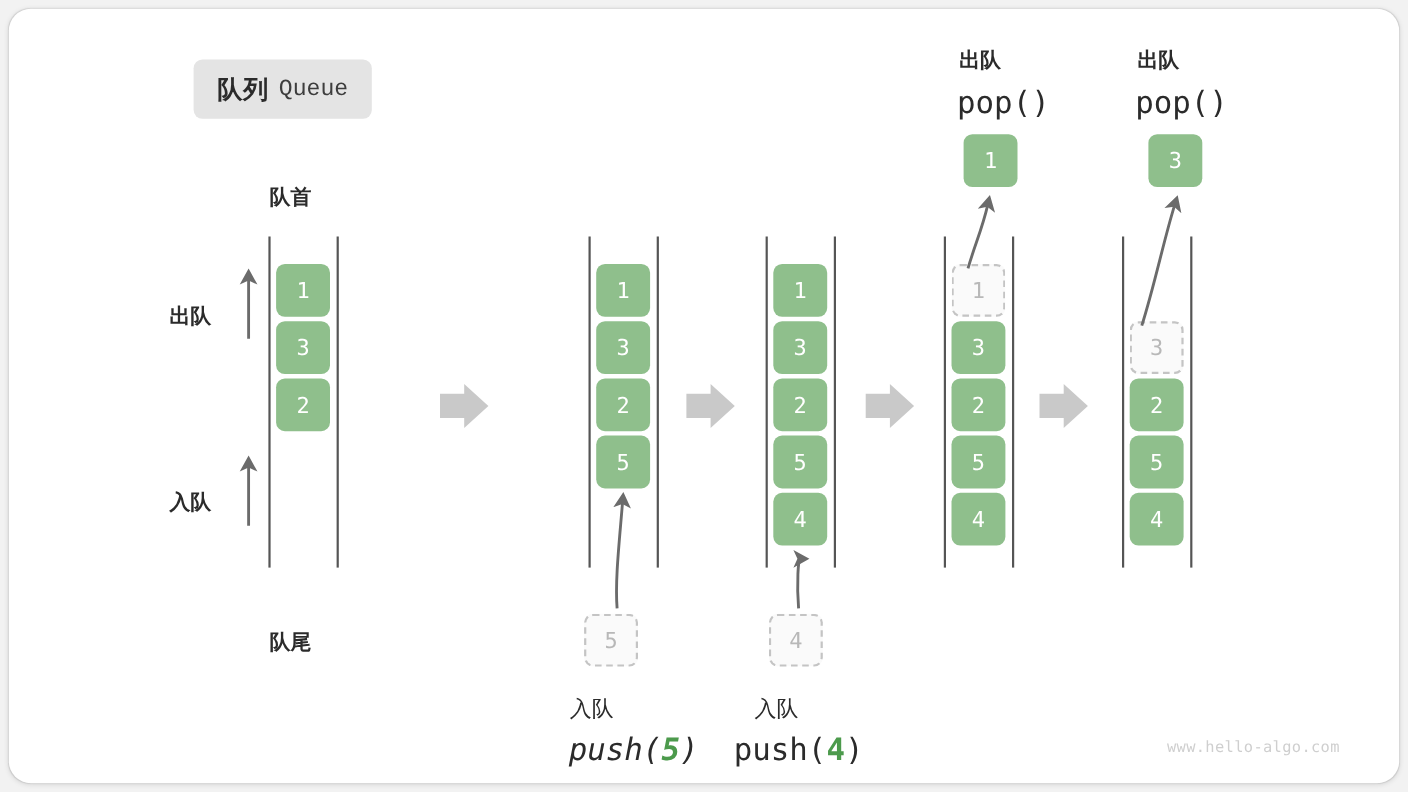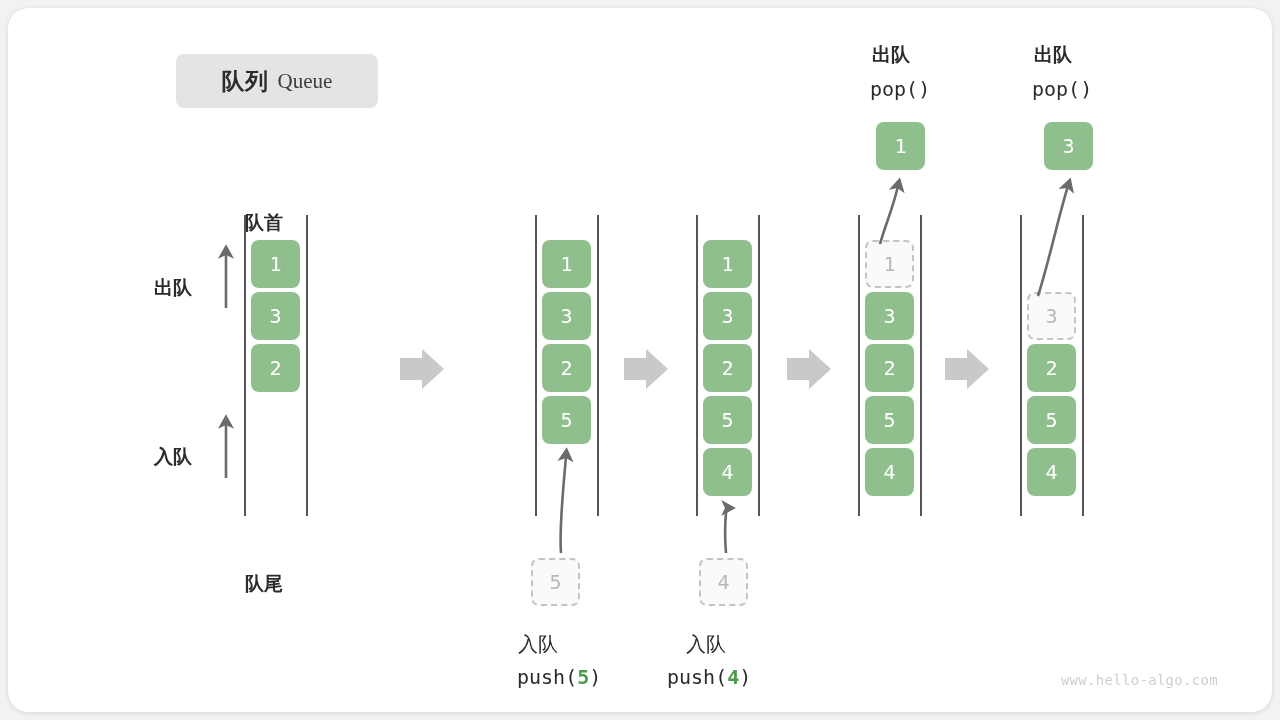--- a/index.html
+++ b/index.html
@@ -26,53 +26,53 @@
     background: #ffffff;
     border-radius: 20px;
     box-shadow: 0 1px 5px rgba(0,0,0,0.10), 0 0 1px rgba(0,0,0,0.10);
   }
 
   
   .title-badge {
     position: absolute;
     left: 168px;
     top: 46px;
-    width: 202px;
+    width: 162px;
     height: 54px;
     background: #e4e4e4;
     border-radius: 8px;
     display: flex;
     align-items: center;
     justify-content: center;
     gap: 9px;
   }
   .title-cn {
     font-size: 23px;
     font-weight: bold;
     color: #2b2b2b;
     letter-spacing: 0.5px;
   }
   .title-en {
-    font-family: Liberation Serif, serif;
+    font-family: Liberation Mono, monospace;
     font-size: 21px;
     color: #3d3d3d;
   }
 
   
   .lbl {
     position: absolute;
     color: #2b2b2b;
     font-weight: bold;
     font-size: 19px;
     white-space: nowrap;
   }
   .lbl-mono {
     position: absolute;
     color: #2b2b2b;
-    font-size: 20px;
+    font-size: 28px;
     font-family: "DejaVu Sans Mono", "Liberation Mono", monospace;
     white-space: nowrap;
   }
   .lbl-cn-reg {
     position: absolute;
     color: #2b2b2b;
     font-size: 20px;
     white-space: nowrap;
   }
   .green-num { color: #4c9a4c; font-weight: bold; }
@@ -129,37 +129,37 @@
 <body>
 
 <div id="stage">
   <div class="card">
 
     <div class="title-badge">
       <span class="title-cn">队列</span>
       <span class="title-en">Queue</span>
     </div>
 
-    <div class="lbl" style="left:237px; top:158px;margin-top:44px;">队首</div>
+    <div class="lbl" style="left:237px; top:158px;">队首</div>
     <div class="lbl" style="left:237px; top:543px;margin-top:20px;">队尾</div>
     <div class="lbl" style="left:146px; top:267px;">出队</div>
     <div class="lbl" style="left:146px; top:436px;">入队</div>
 
     <div class="lbl" style="left:864px; top:34px;">出队</div>
     <div class="lbl-mono" style="left:862px; top:69px;">pop()</div>
 
     <div class="lbl" style="left:1026px; top:34px;">出队</div>
     <div class="lbl-mono" style="left:1024px; top:69px;">pop()</div>
 
     <div class="cell filled" style="left:868px; top:114px;">1</div>
     <div class="cell filled" style="left:1036px; top:114px;">3</div>
 
     <div class="cell ghost" style="left:523px; top:550px;">5</div>
     <div class="lbl-cn-reg" style="left:510px; top:623px;">入队</div>
-    <div class="lbl-mono" style="left:509px; top:657px;"><span>push(</span><span class="green-num">5</span><span>)</span></div>
+    <div class="lbl-mono" style="left:509px; top:657px;font-style:italic;"><span>push(</span><span class="green-num">5</span><span>)</span></div>
 
     <div class="cell ghost" style="left:691px; top:550px;">4</div>
     <div class="lbl-cn-reg" style="left:678px; top:623px;">入队</div>
     <div class="lbl-mono" style="left:659px; top:657px;"><span>push(</span><span class="green-num">4</span><span>)</span></div>
 
     <div class="rail" style="left:236px; top:207px; height:301px;"></div>
     <div class="rail" style="left:298px; top:207px; height:301px;"></div>
     <div class="cell filled" style="left:243px; top:232px;">1</div>
     <div class="cell filled" style="left:243px; top:284px;">3</div>
     <div class="cell filled" style="left:243px; top:336px;">2</div>

